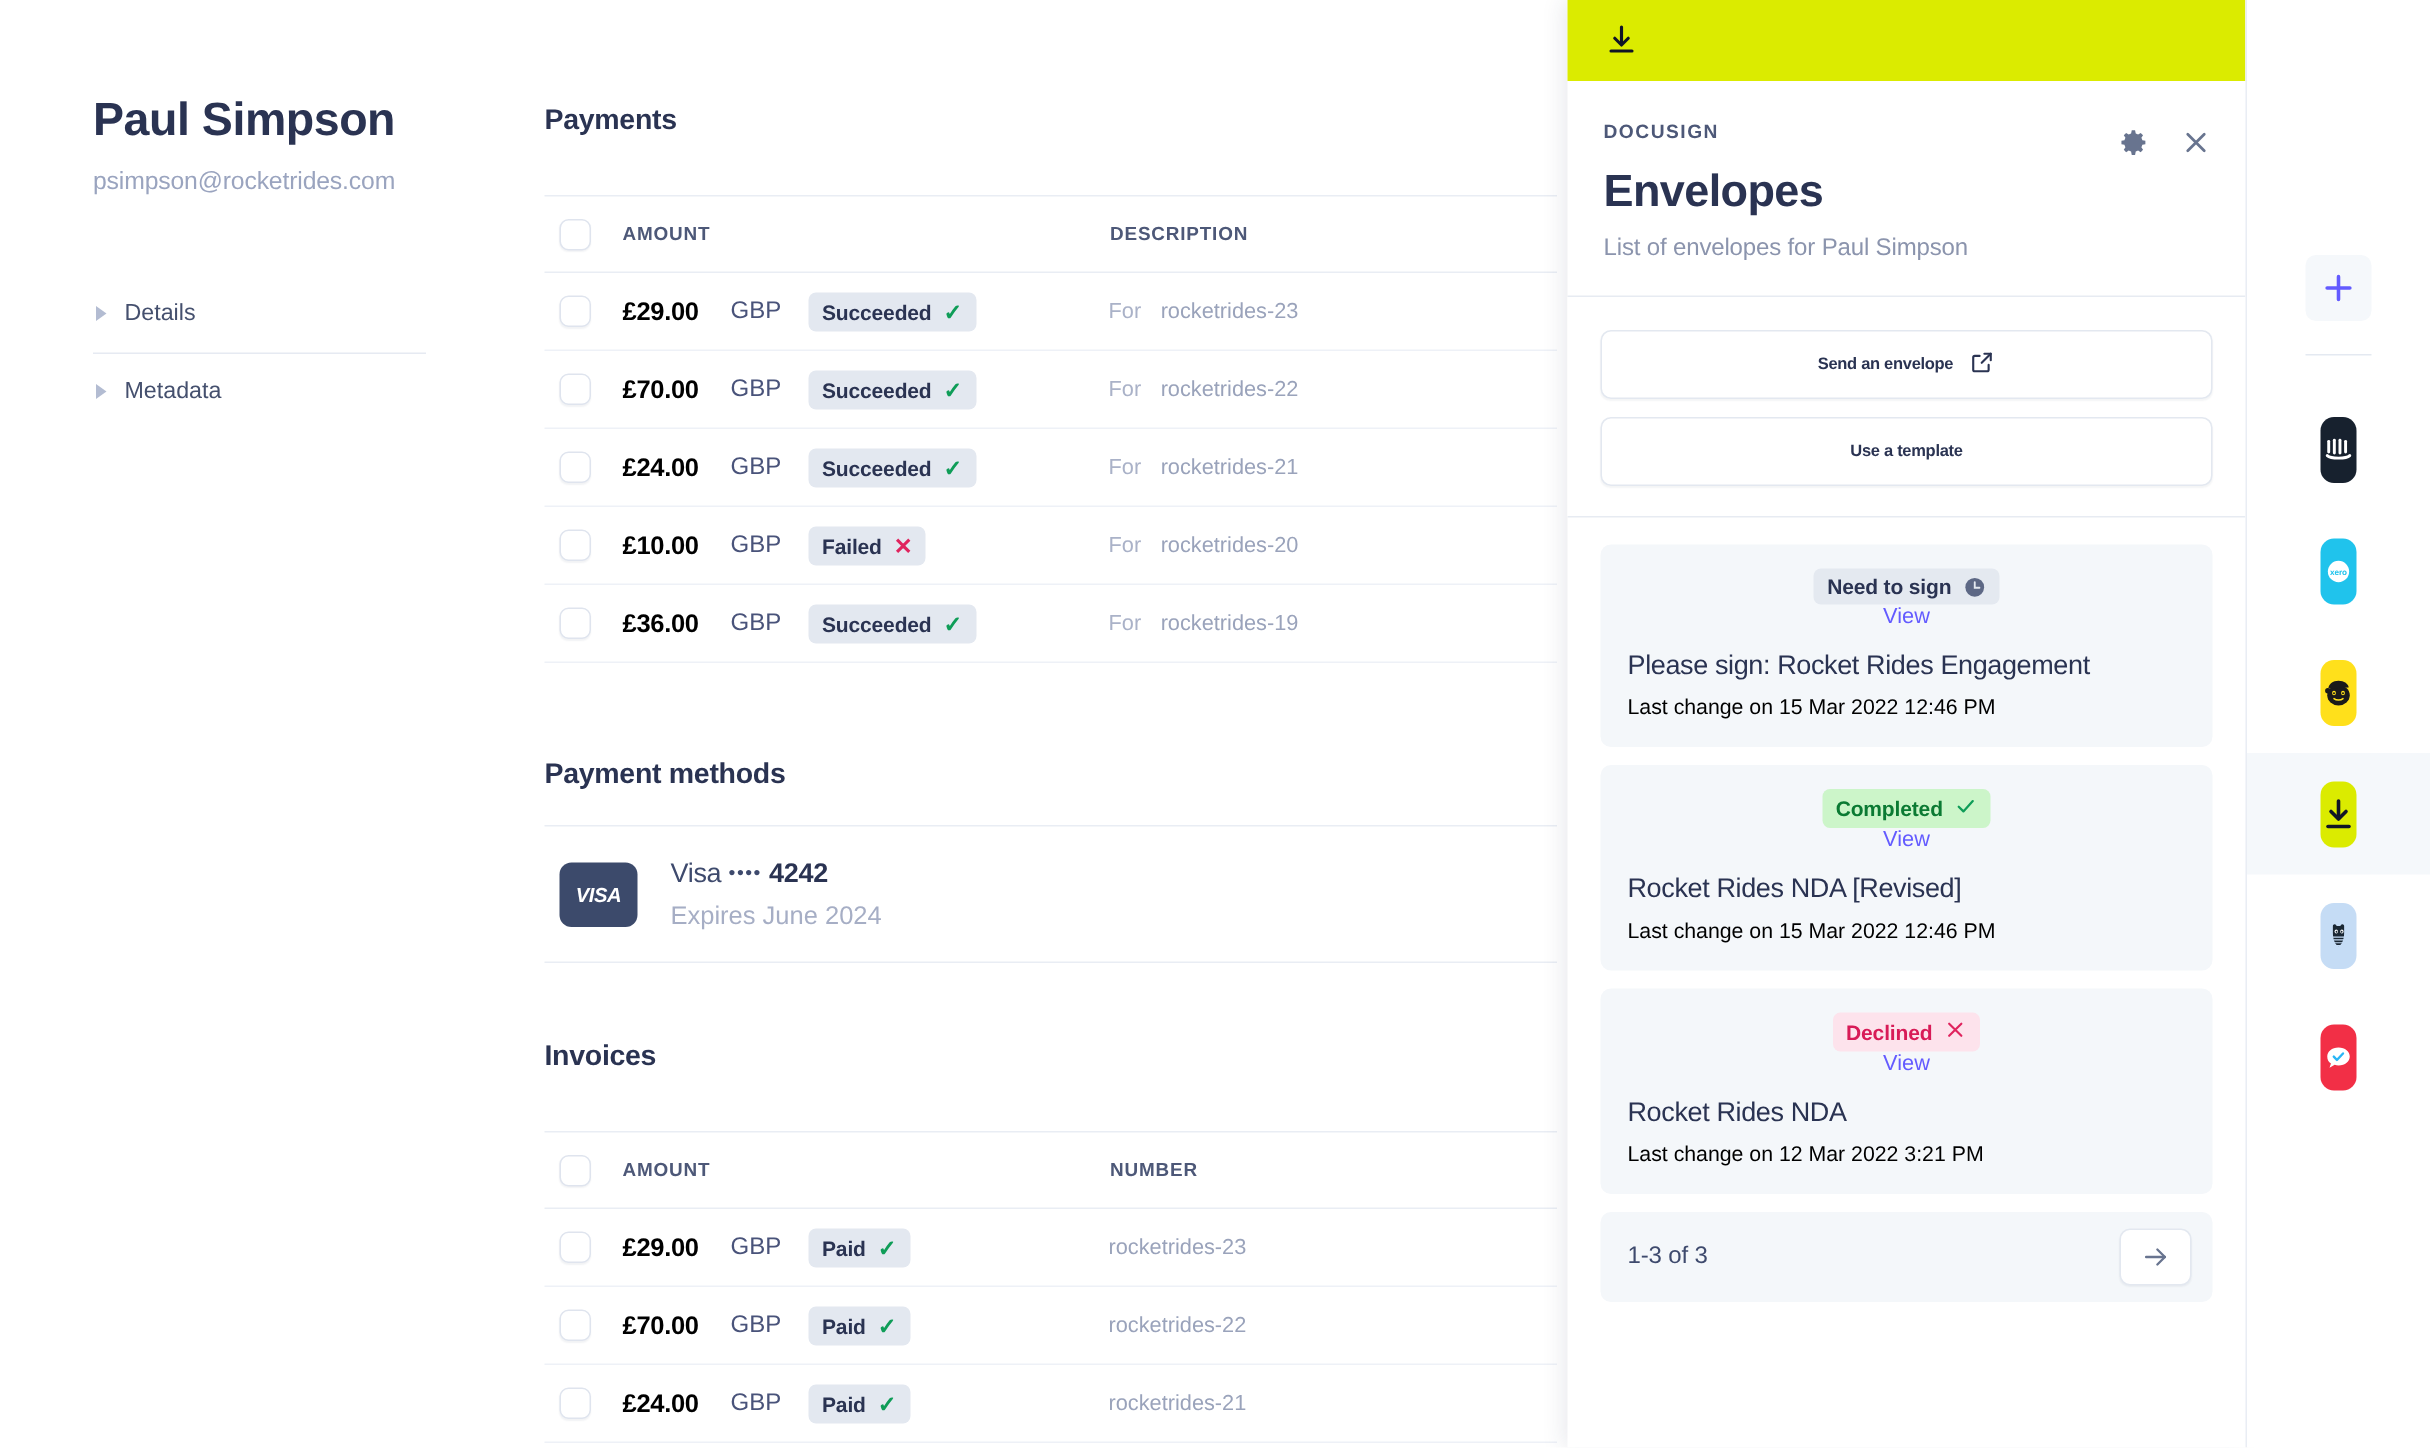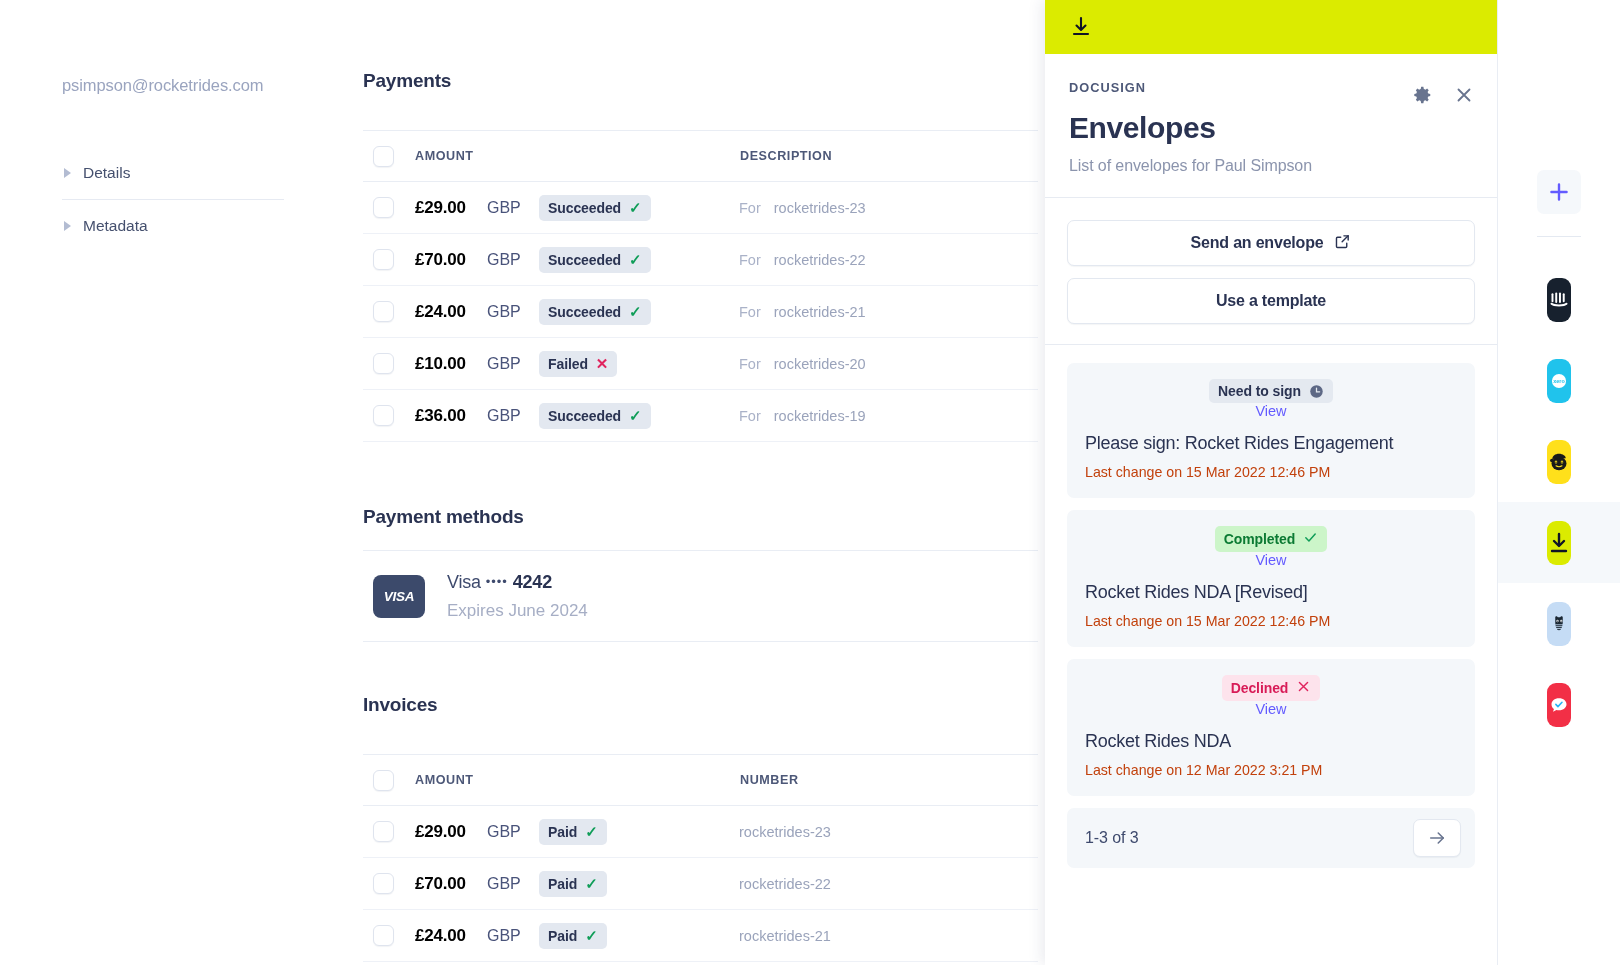--- a/index.html
+++ b/index.html
@@ -123,34 +123,34 @@
     position: absolute; right: 22px; top: 30px;
     display: flex; align-items: center; gap: 20px;
   }
   .hdr-icon { cursor: pointer; color: #68748f; display: flex; }
 
   .panel-actions { padding: 22px 22px 20px 22px; border-bottom: 1px solid #e7ebf2; background:#fff;}
   .btn-outline {
     width: 100%; height: 46px; border-radius: 7px;
     border: 1px solid #e3e8f0; background: #fff;
     display: flex; align-items: center; justify-content: center; gap: 11px;
-    font-size: 16px; font-weight: 600; color: #2a3352;
+    font-size: 11px; font-weight: 600; color: #2a3352;
     box-shadow: 0 1px 1px rgba(40,50,80,.05);
     cursor: pointer; letter-spacing: -0.2px;
   }
   .btn-outline + .btn-outline { margin-top: 12px; }
 
   .env-list { padding: 18px 22px 0 22px; }
   .env-card {
     background: #f4f7fa; border-radius: 7px; padding: 16px 18px 18px 18px;
     position: relative; margin-bottom: 12px;
   }
   .env-top { display: flex; align-items: center; justify-content: space-between; flex-direction: column; }
   .env-title { font-size: 18px; color: #2a3352; margin-top: 14px; letter-spacing: -0.25px; }
-  .env-meta { font-size: 14.2px; color: #c2410c; margin-top: 10px; }
+  .env-meta { font-size: 14.2px; color: #000000; margin-top: 10px; }
   .view-link { font-size: 14.5px; color: #635bff; cursor: pointer; }
   .badge-grey { background: #e4e9f0; color: #2a3352; }
   .badge-green { background: #ccf5c9; color: #0b7a33; }
   .badge-red { background: #fde3ec; color: #d81b57; }
   .clock-icon { display: inline-flex; }
 
   .pager {
     background: #f4f7fa; border-radius: 7px; height: 60px; margin-top: 2px;
     display: flex; align-items: center; justify-content: space-between;
     padding: 0 14px 0 18px;
@@ -183,20 +183,21 @@
     display: flex; align-items: center; justify-content: center; cursor: pointer;
     overflow: hidden;
   }
 </style>
 </head>
 <body>
 
 <div class="app">
 
   <div class="customer-col">
+    <div class="cust-name">Paul Simpson</div>
     <div class="cust-email">psimpson@rocketrides.com</div>
 
     <div class="acc-list">
       <div class="acc-row">
         <span class="acc-caret"></span>
         <span class="acc-label">Details</span>
       </div>
       <div class="acc-row">
         <span class="acc-caret"></span>
         <span class="acc-label">Metadata</span>

